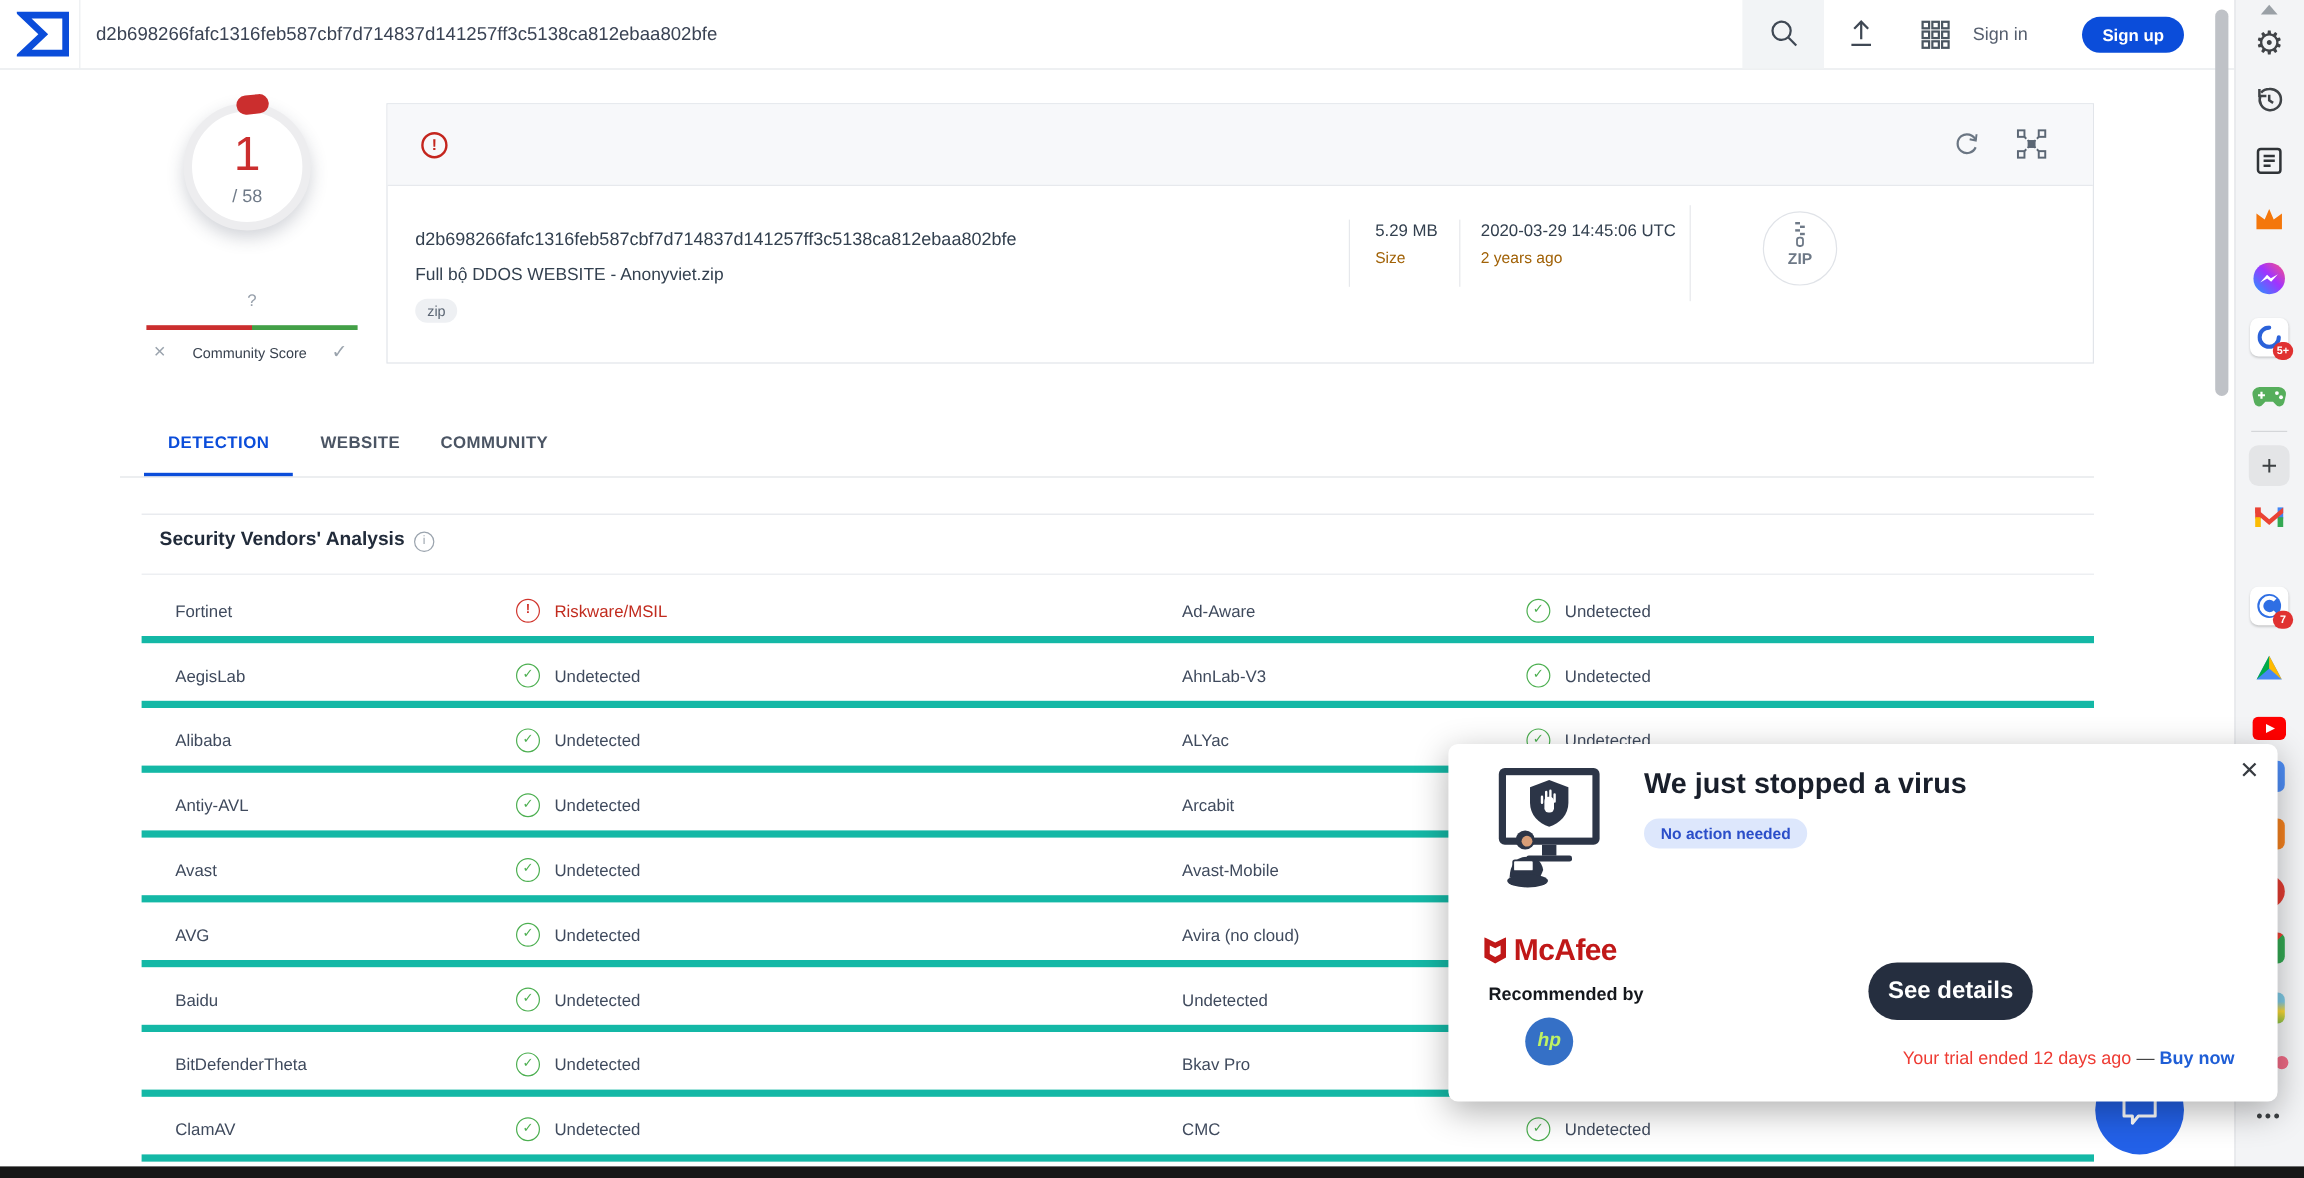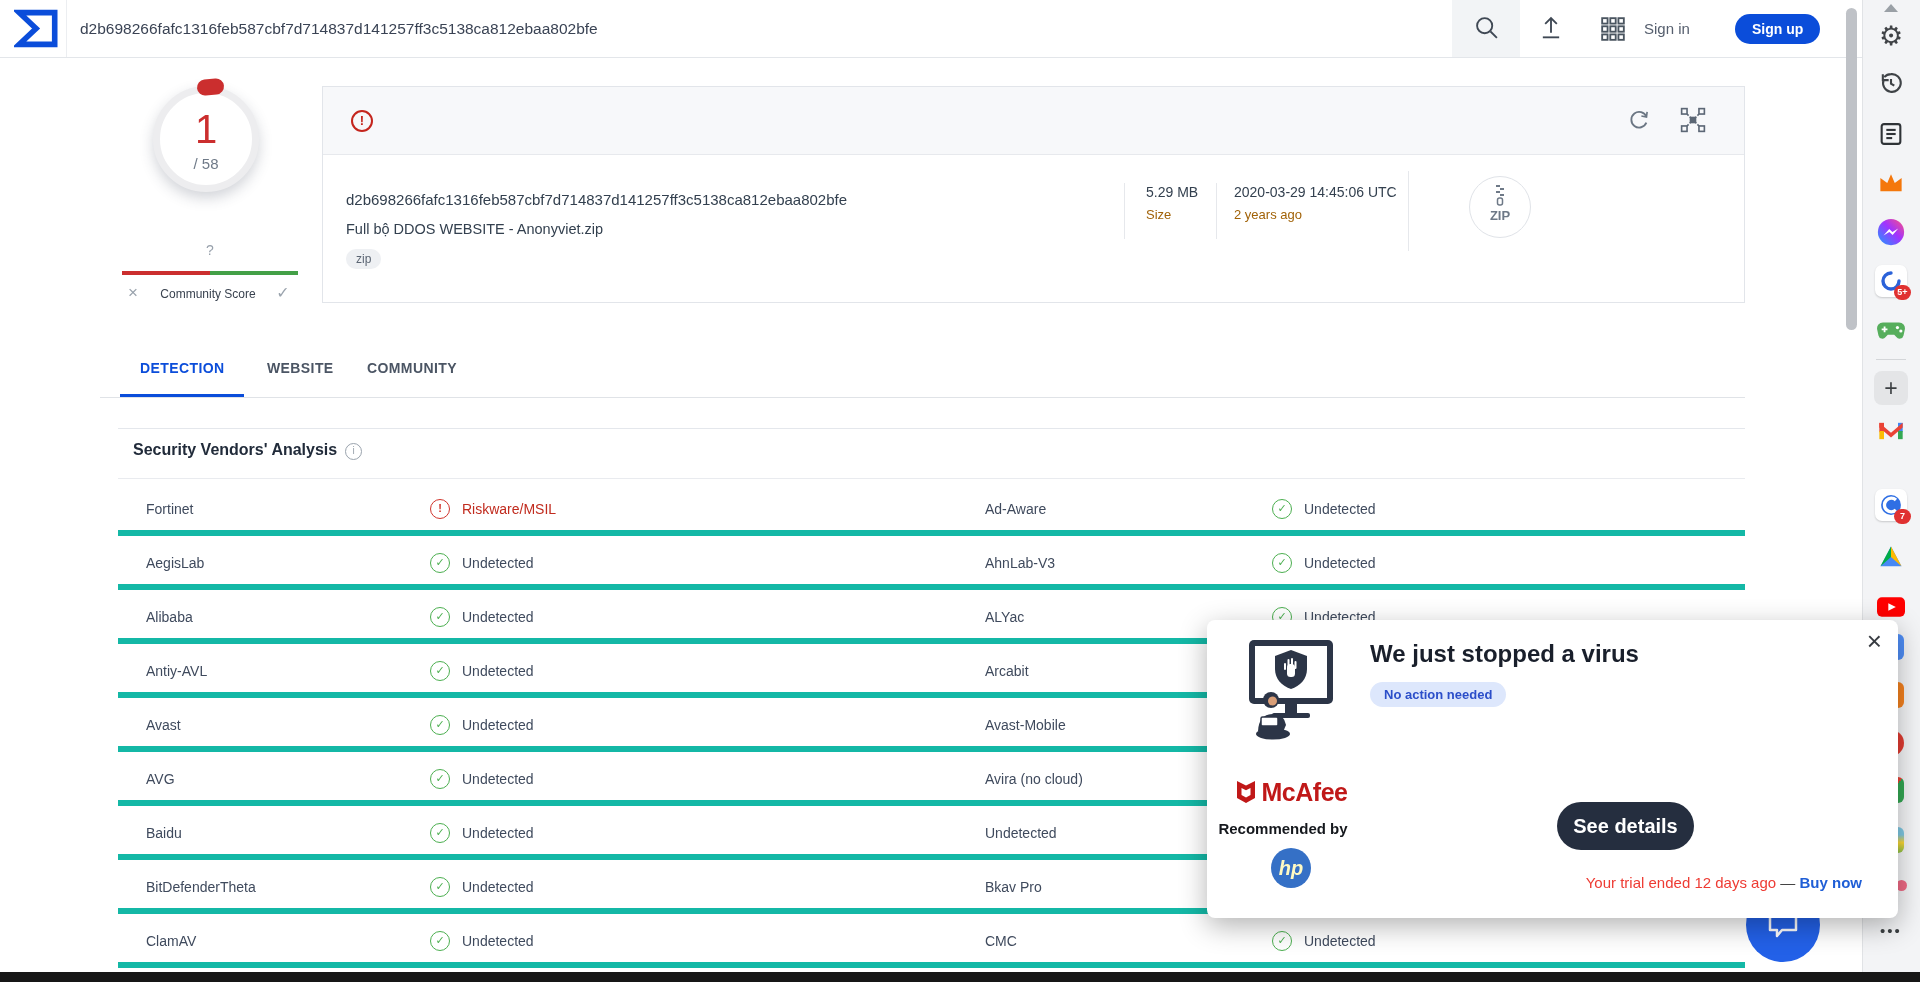--- a/index.html
+++ b/index.html
@@ -86,22 +86,22 @@
   
   .chatbtn{left:1746px;top:888px;width:74px;height:74px;border-radius:50%;background:#2361e8;z-index:20;display:flex;align-items:center;justify-content:center;cursor:pointer;}
   .bottombar{left:0;top:972px;width:1920px;height:10px;background:#171717;z-index:45;}
 
   
   .popup{left:1207px;top:620px;width:691px;height:298px;background:#fff;border-radius:8px;box-shadow:0 8px 28px rgba(0,0,0,.3);z-index:60;}
   .pclose{right:16px;top:6px;font-size:26px;color:#373b41;cursor:pointer;line-height:30px;}
   .pill-ill{left:34px;top:18px;}
   .mcafee{left:14px;top:158px;width:140px;display:flex;align-items:center;justify-content:center;gap:5px;}
   .mcafee span{font-size:25px;font-weight:bold;color:#c01818;letter-spacing:-.5px;}
-  .recby{left:6px;top:200px;width:140px;text-align:center;font-size:15px;font-weight:bold;color:#15181d;}
-  .hplogo{left:64px;top:228px;width:40px;height:40px;border-radius:50%;background:#3570c6;color:#fef9c3;text-align:center;line-height:40px;font-size:20px;font-weight:bold;font-style:italic;}
+  .recby{left:28px;top:200px;width:140px;text-align:center;font-size:15px;font-weight:bold;color:#15181d;}
+  .hplogo{left:64px;top:228px;width:40px;height:40px;border-radius:50%;background:#3570c6;color:#bef264;text-align:center;line-height:40px;font-size:16px;font-weight:bold;font-style:italic;}
   .ptitle{left:163px;top:20px;font-size:24px;font-weight:bold;color:#191f2b;}
   .pbadge{left:163px;top:62px;padding:5px 14px;background:#dde7fc;border-radius:14px;color:#2b4ec9;font-size:13px;font-weight:bold;}
   .pbody{left:163px;top:102px;width:508px;font-size:15.5px;color:#3b404c;line-height:23px;}
   .pcta{left:350px;top:182px;width:137px;height:48px;border-radius:24px;background:#252e3f;color:#fff;font-size:20px;font-weight:bold;text-align:center;line-height:48px;cursor:pointer;}
   .ptrial{right:36px;top:254px;font-size:15px;white-space:nowrap;}
   .ptrial .tr{color:#ee3b33;}
   .ptrial .dash{color:#444;}
   .ptrial .buy{color:#1f5ed6;font-weight:bold;cursor:pointer;}
 </style>
 </head>

